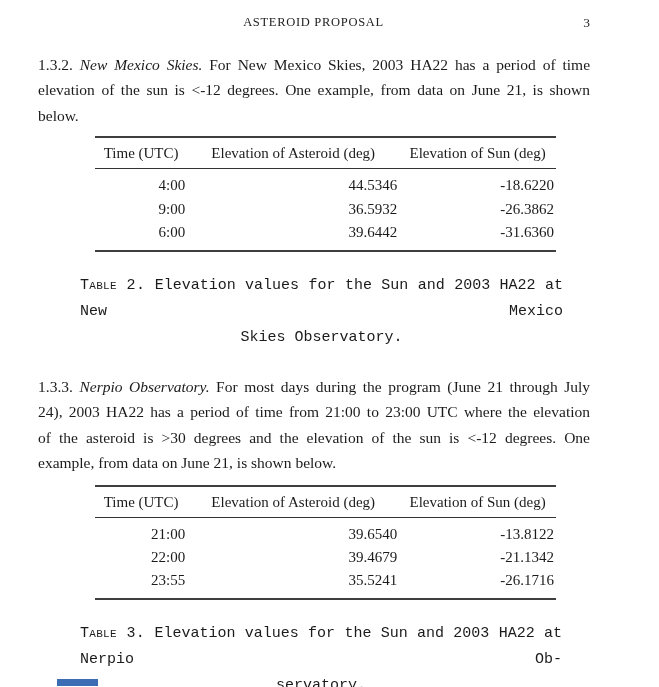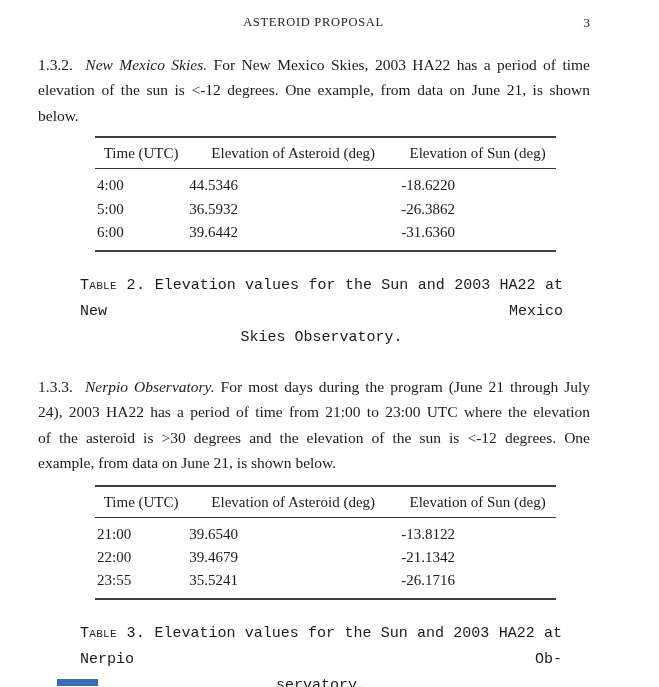--- a/index.html
+++ b/index.html
@@ -39,40 +39,40 @@
     font-size: 15.5px;
     line-height: 25.4px;
   }
   .para .pline {
     text-align: justify;
     text-align-last: justify;
   }
   .para .pline.lastline {
     text-align-last: left;
   }
-  .sec-title { font-style: italic; margin-left: 6px; }
+  .sec-title { font-style: italic; }
   
   .data-table {
     width: 461px;
     margin: 8px 0 0 95px;
     border-collapse: collapse;
     border-top: 2px solid #3f3f3f;
     border-bottom: 2px solid #3f3f3f;
     font-size: 15px;
   }
   .data-table th {
     font-weight: normal;
     padding: 7px 2px 6px 2px;
     border-bottom: 1.2px solid #333;
     text-align: center;
     white-space: nowrap;
     margin-top: 27px;
   }
   .data-table td {
-    text-align: left;
+    text-align: right;
     padding: 3.2px 2px;
     white-space: nowrap;
   }
   .data-table tbody tr:first-child td { padding-top: 8px; }
   .data-table tbody tr:last-child td { padding-bottom: 9px; }
   .col-time { width: 20%; }
   .col-ast  { width: 46%; }
   .col-sun  { width: 34%; }
   
   .caption {
@@ -137,21 +137,21 @@
         <th>Elevation of Sun (deg)</th>
       </tr>
     </thead>
     <tbody>
       <tr>
         <td>4:00</td>
         <td>44.5346</td>
         <td>-18.6220</td>
       </tr>
       <tr>
-        <td>5:00</td>
+        <td>9:00</td>
         <td>36.5932</td>
         <td>-26.3862</td>
       </tr>
       <tr>
         <td>6:00</td>
         <td>39.6442</td>
         <td>-31.6360</td>
       </tr>
     </tbody>
   </table>

